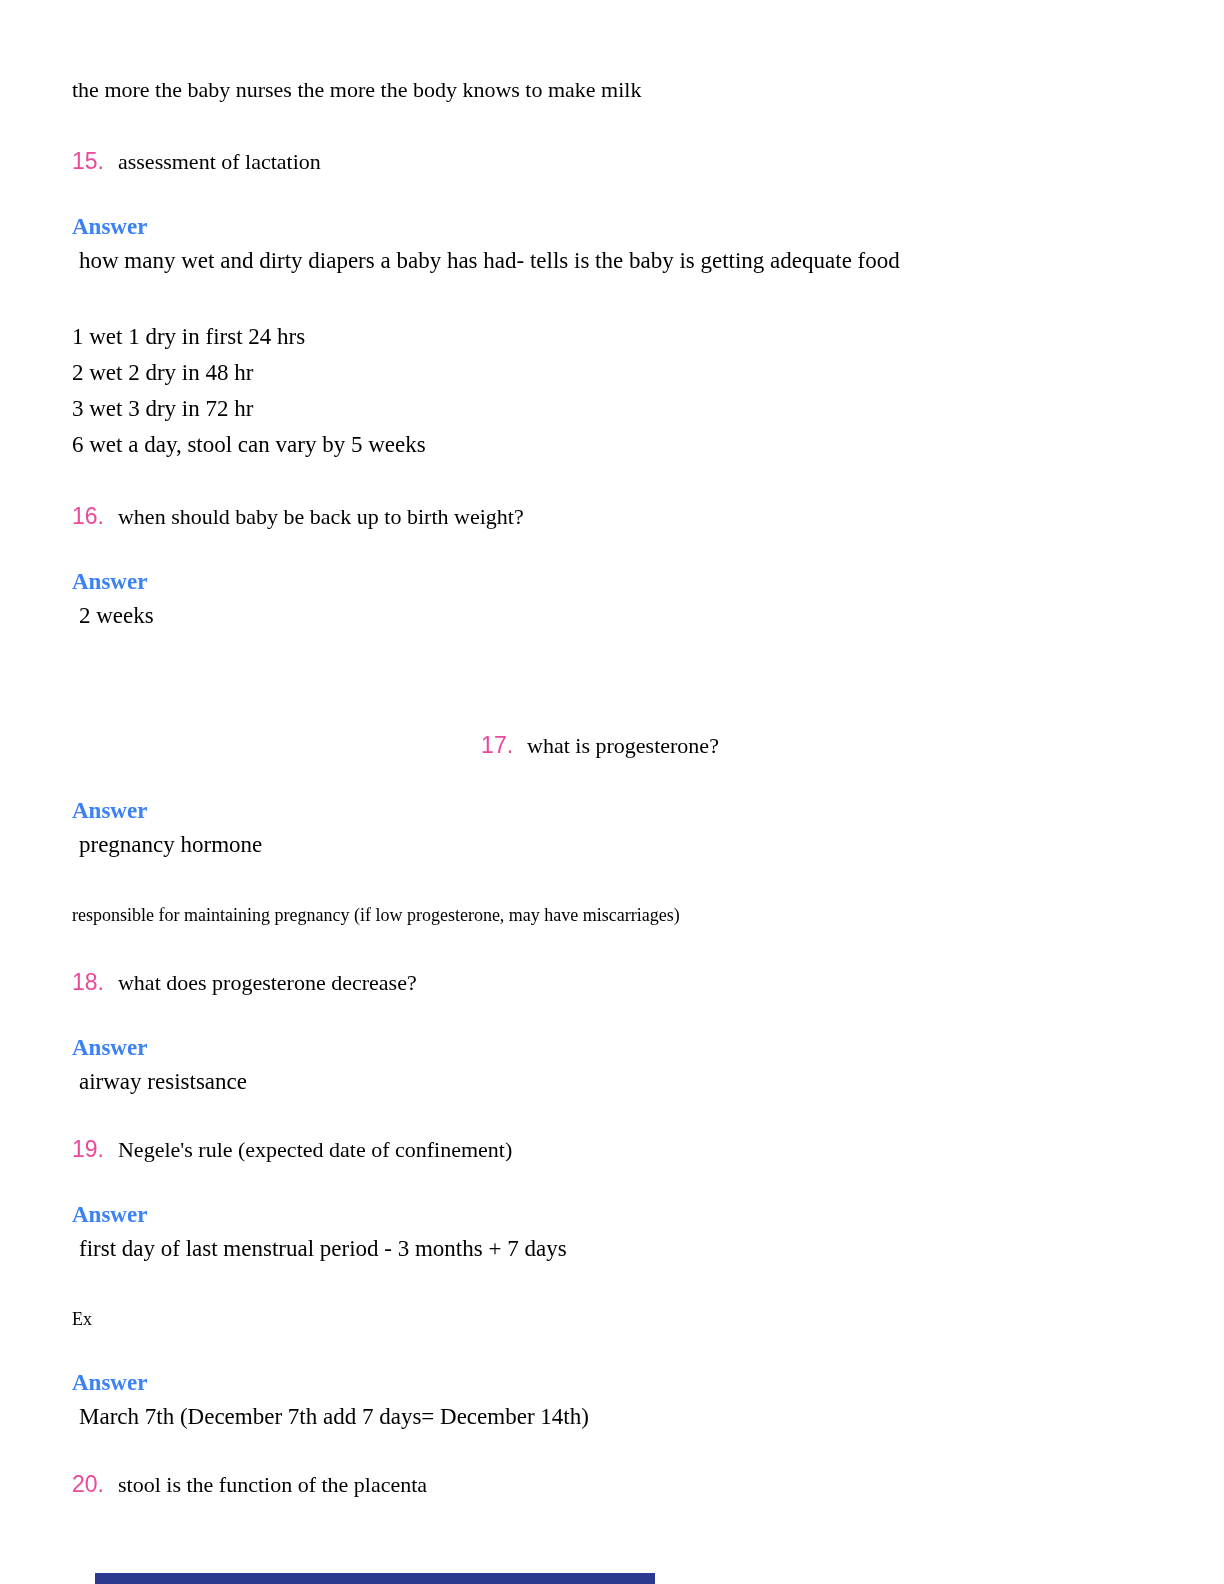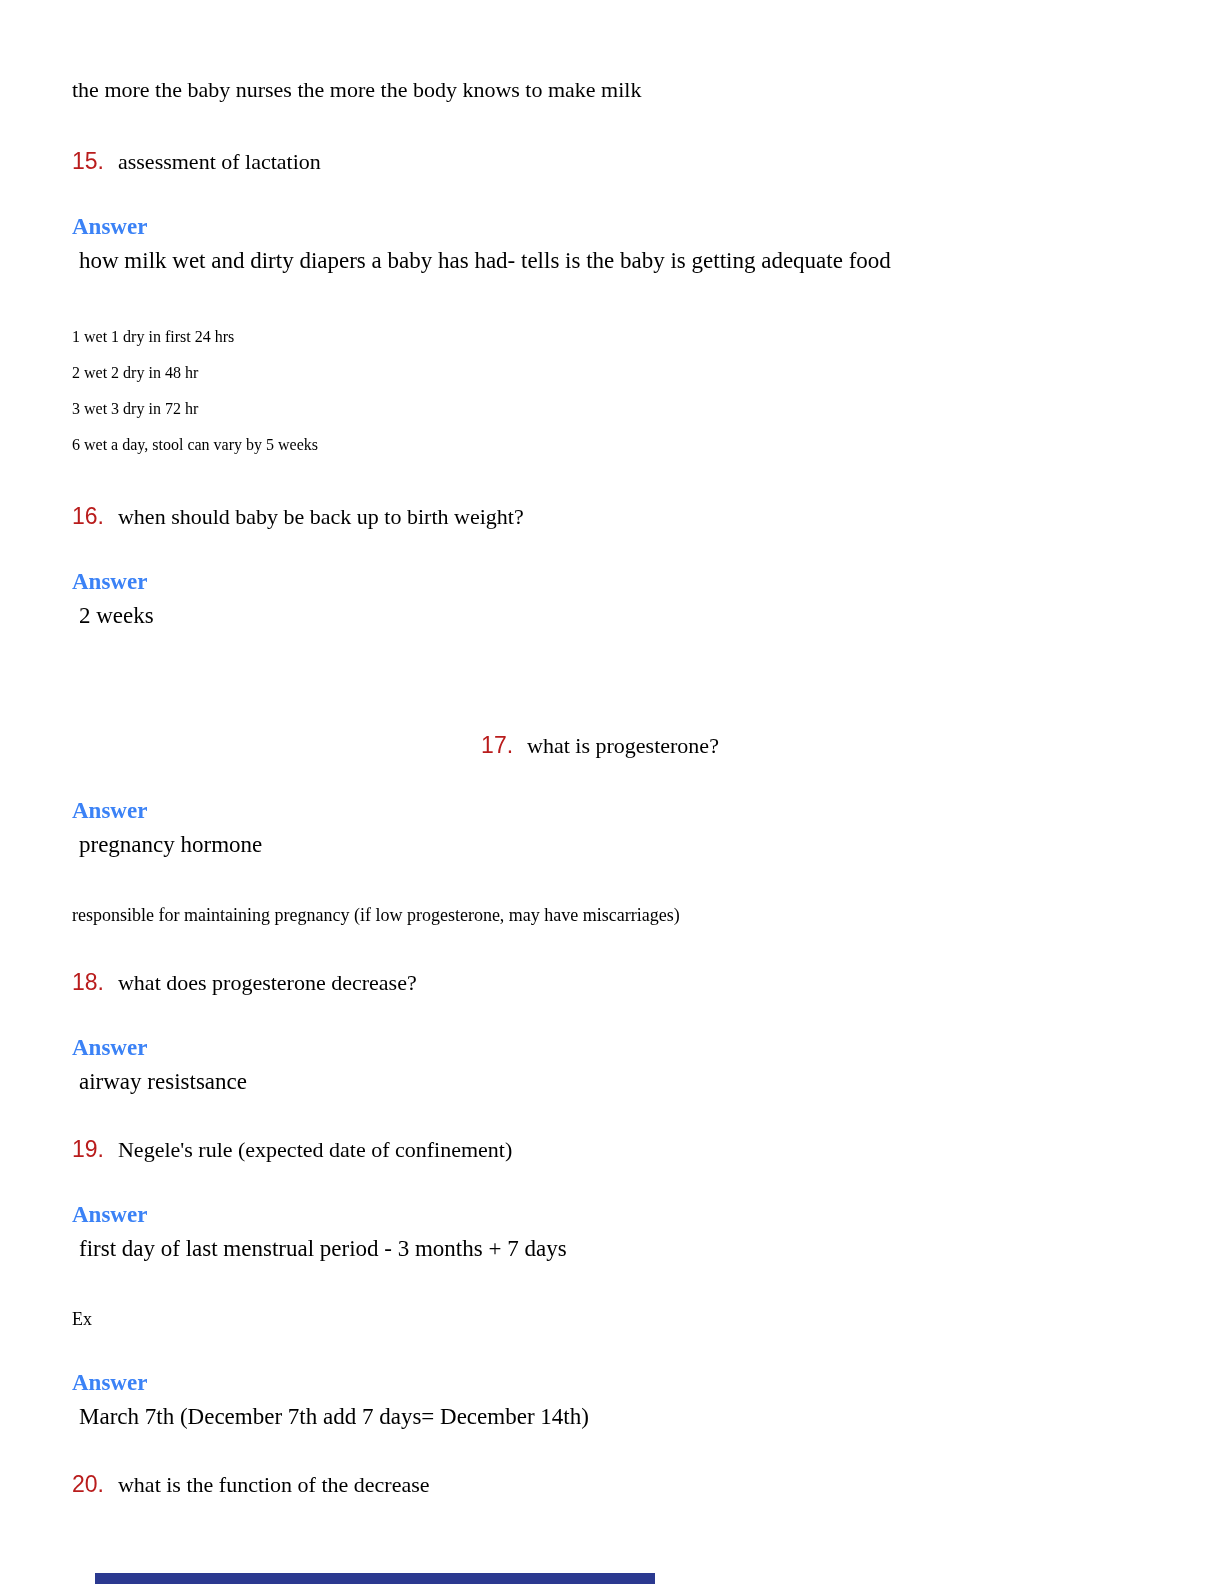--- a/index.html
+++ b/index.html
@@ -27,21 +27,21 @@
 
   .intro { margin-top: 0; }
 
   .question {
     margin-top: 42px;
     line-height: 30px;
   }
   .qnum {
     font-family: "Liberation Sans", sans-serif;
     font-size: 23px;
-    color: #b91c1c;
+    color: #ec4899;
     display: inline-block;
     margin-right: 14px;
   }
   .qtext { font-size: 22px; margin-top: 8px; }
 
   .answer-label {
     margin-top: 36px;
     color: #3b82f6;
     font-weight: bold;
     font-size: 23px;
@@ -50,21 +50,21 @@
     margin-top: 6px;
     padding-left: 7px;
     font-size: 23px;
   }
 
   .list {
     margin-top: 44px;
   }
   .list p {
     line-height: 36px;
-    font-size: 16px;
+    font-size: 23px;
   }
 
   .followup {
     margin-top: 42px;
     font-size: 18px;
   }
 
   .mt-xl { margin-top: 100px; text-align: center; }
   .mt-q  { margin-top: 38px; }
 
@@ -81,21 +81,21 @@
 <body>
 
 <div class="page">
 
   <p class="intro">the more the baby nurses the more the body knows to make milk</p>
 
   <div class="question">
     <span class="qnum">15.</span><span class="qtext">assessment of lactation</span>
   </div>
   <p class="answer-label">Answer</p>
-  <p class="answer-text">how milk wet and dirty diapers a baby has had- tells is the baby is getting adequate food</p>
+  <p class="answer-text">how many wet and dirty diapers a baby has had- tells is the baby is getting adequate food</p>
   <div class="list">
     <p>1 wet 1 dry in first 24 hrs</p>
     <p>2 wet 2 dry in 48 hr</p>
     <p>3 wet 3 dry in 72 hr</p>
     <p>6 wet a day, stool can vary by 5 weeks</p>
   </div>
 
   <div class="question mt-q">
     <span class="qnum">16.</span><span class="qtext">when should baby be back up to birth weight?</span>
   </div>
@@ -118,18 +118,18 @@
   <div class="question mt-q">
     <span class="qnum">19.</span><span class="qtext">Negele's rule (expected date of confinement)</span>
   </div>
   <p class="answer-label">Answer</p>
   <p class="answer-text">first day of last menstrual period - 3 months + 7 days</p>
   <p class="followup">Ex</p>
   <p class="answer-label">Answer</p>
   <p class="answer-text">March 7th (December 7th add 7 days= December 14th)</p>
 
   <div class="question mt-q">
-    <span class="qnum">20.</span><span class="qtext">what is the function of the decrease</span>
+    <span class="qnum">20.</span><span class="qtext">stool is the function of the placenta</span>
   </div>
 
 </div>
 
 <div class="footer-bar"></div>
 
 </body></html>

